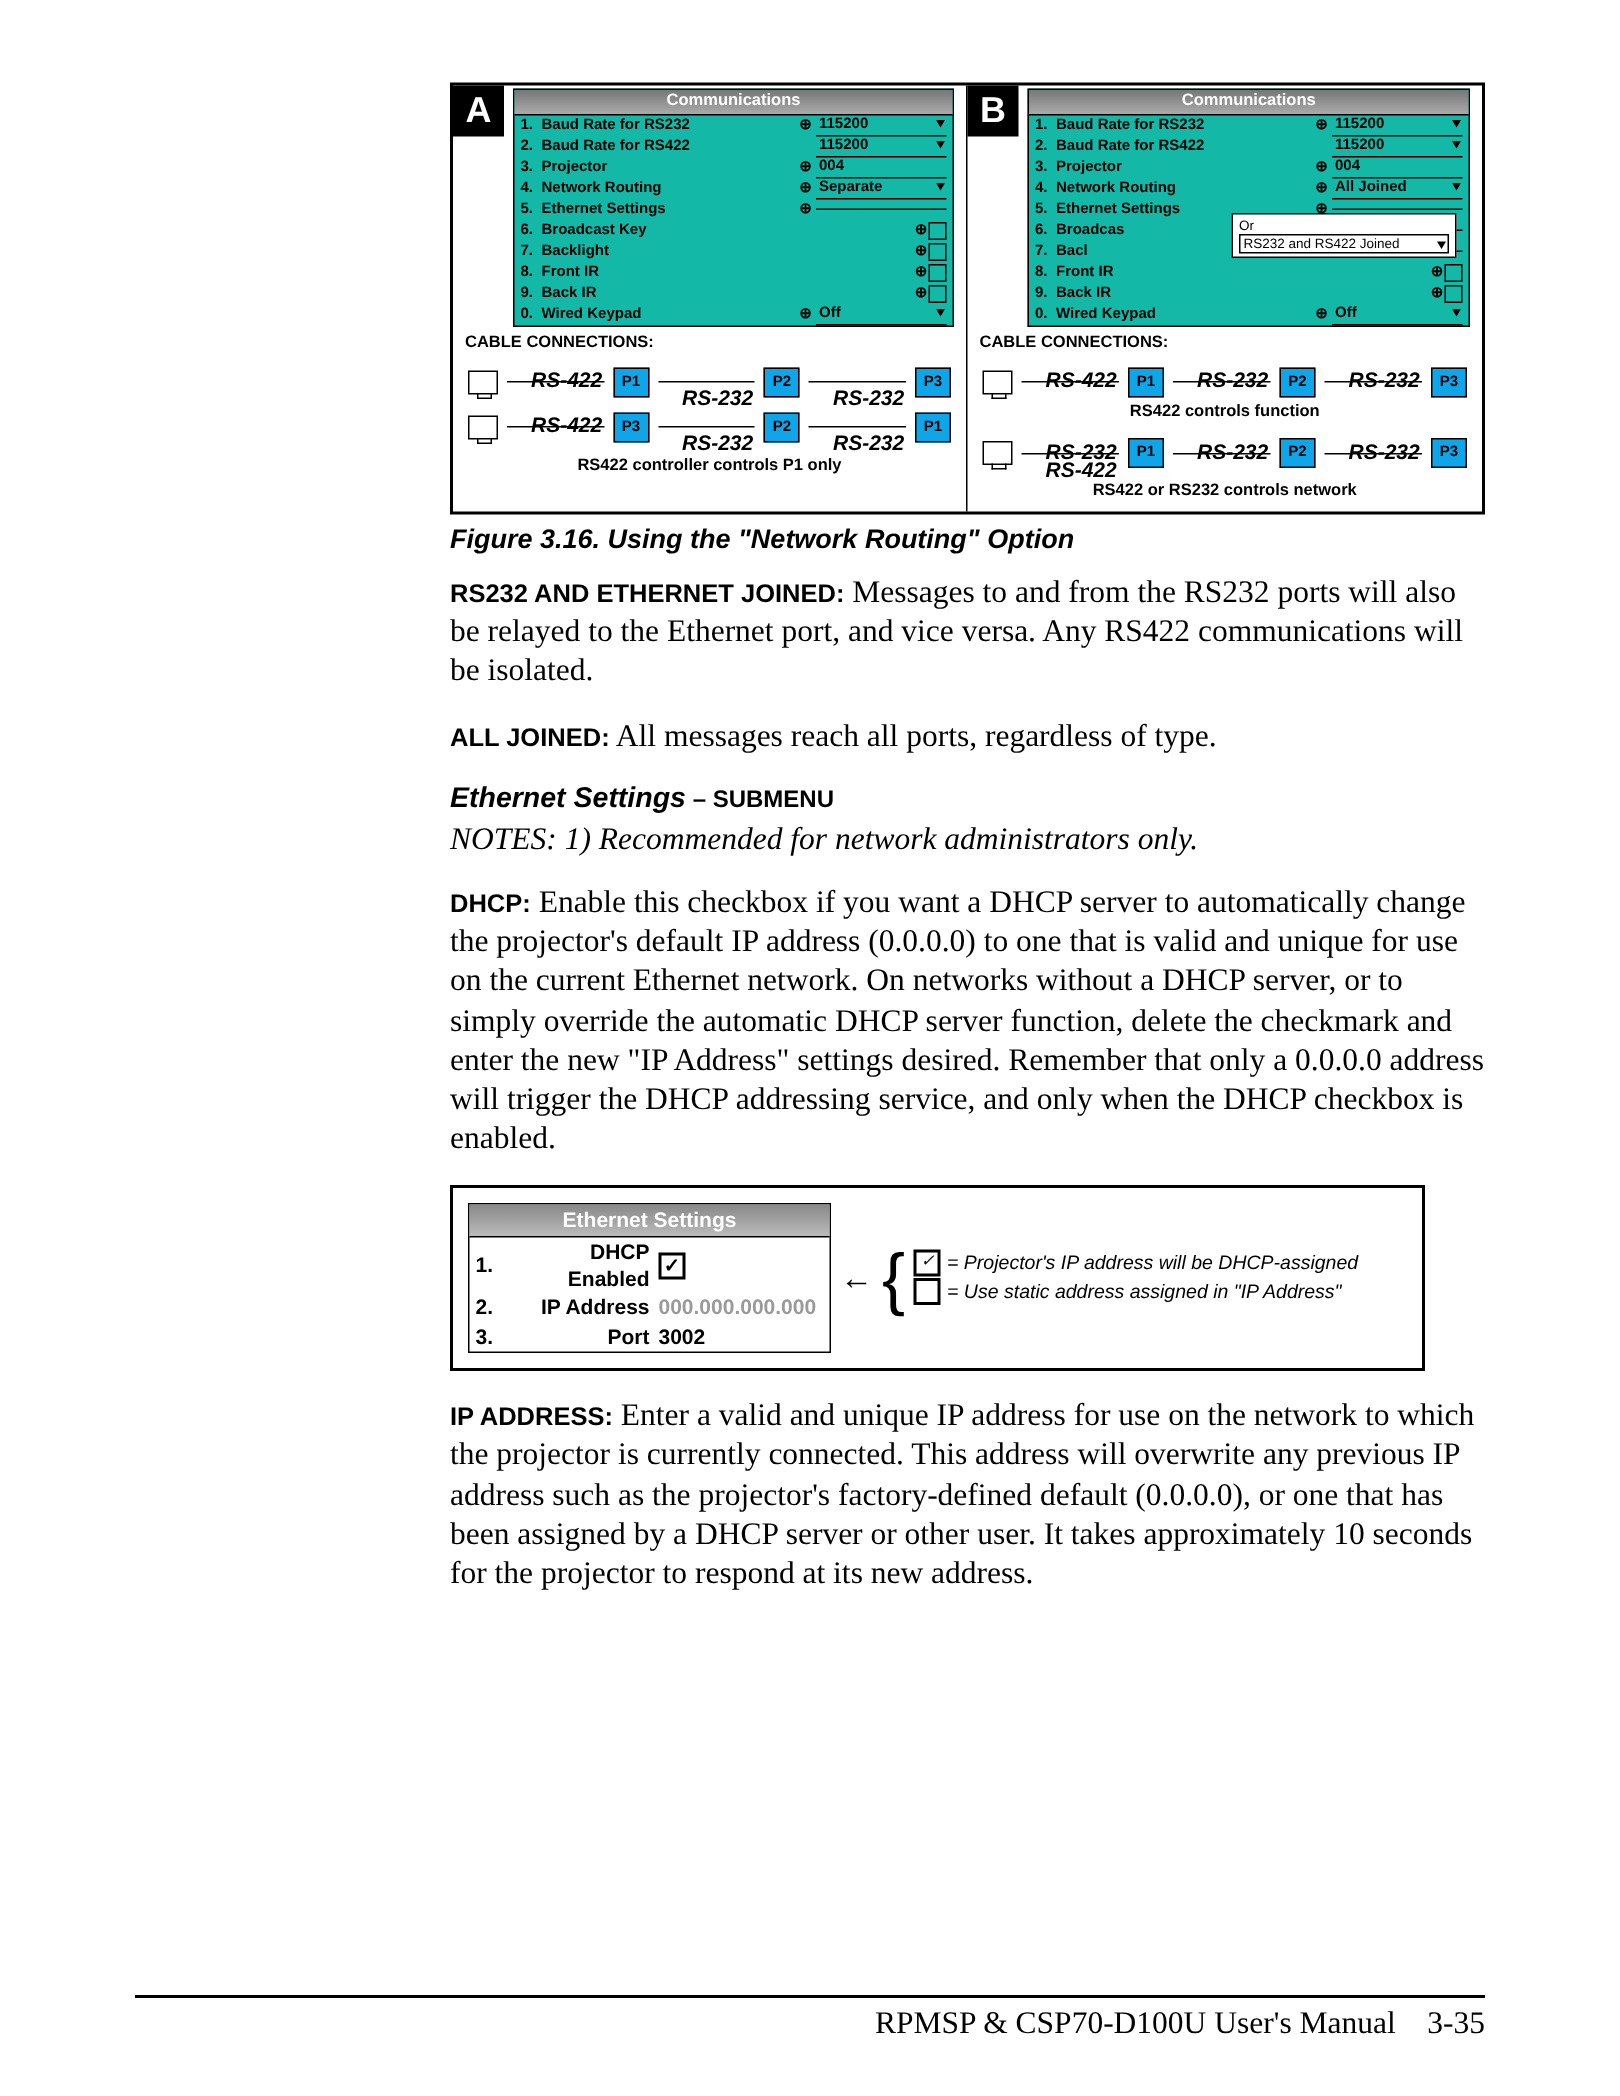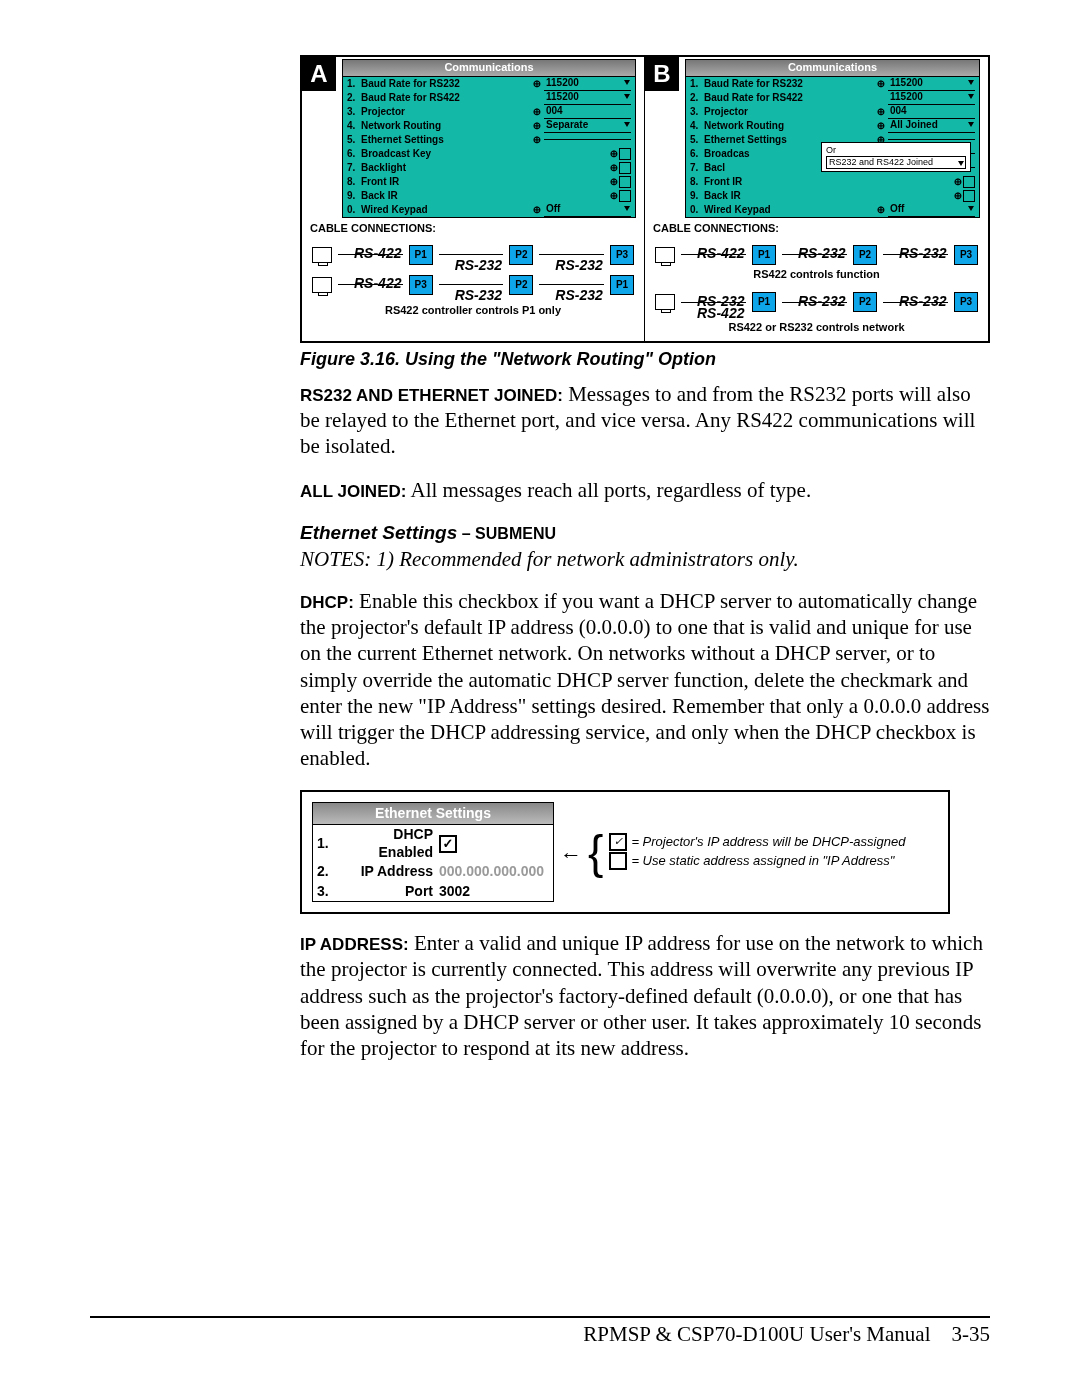--- a/index.html
+++ b/index.html
@@ -196,21 +196,21 @@
   }
   .legend{
     font-size:13px;font-style:italic;
   }
   .legend .row2{display:flex;align-items:center;gap:4px;margin:1px 0;}
   .legend .chksm{width:14px;height:14px;border:2px solid #000;display:inline-flex;align-items:center;justify-content:center;font-size:11px;}
 
   .footer {
     position:absolute;
     left:90px; right:90px;
-    bottom:50px;
+    bottom:36px;
     border-top:2px solid #000;
     padding-top:4px;
     text-align:right;
     font-size:21px;
   }
 </style>
 </head>
 <body>
 
 <div class="page">

